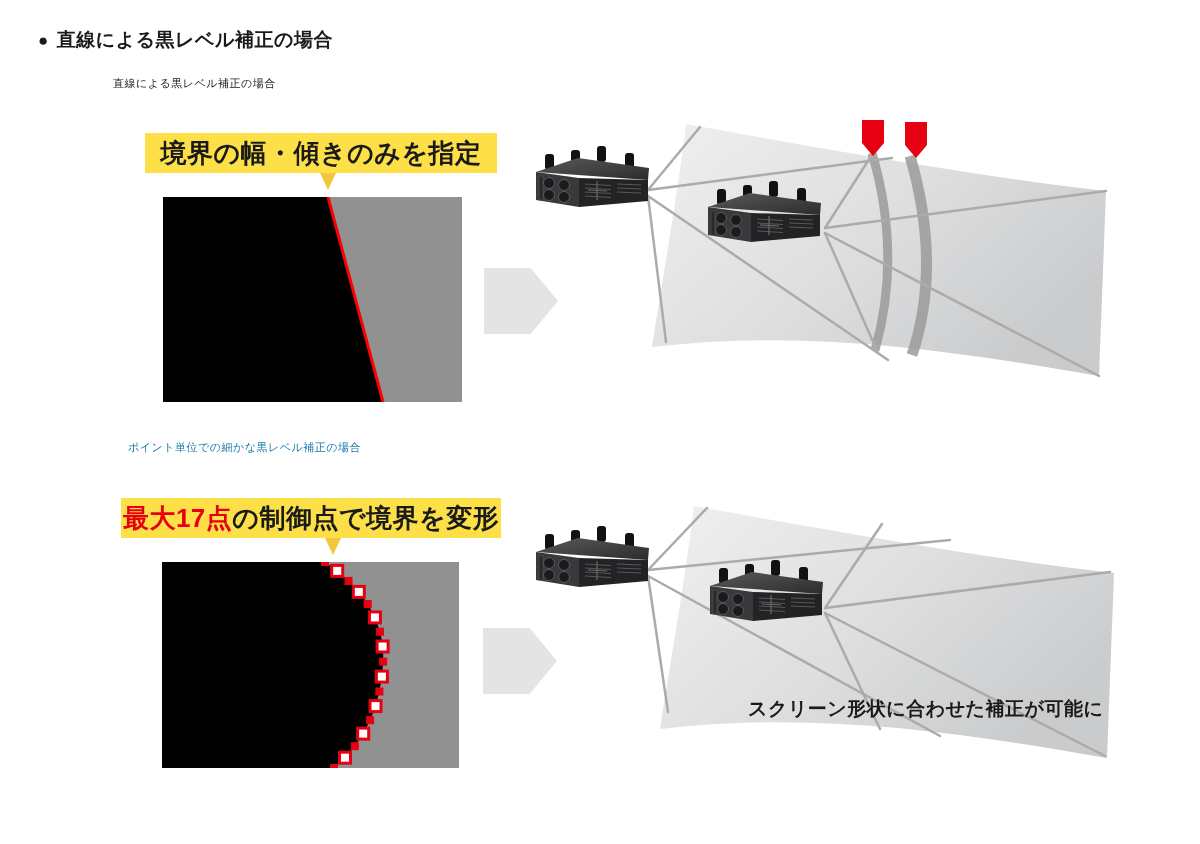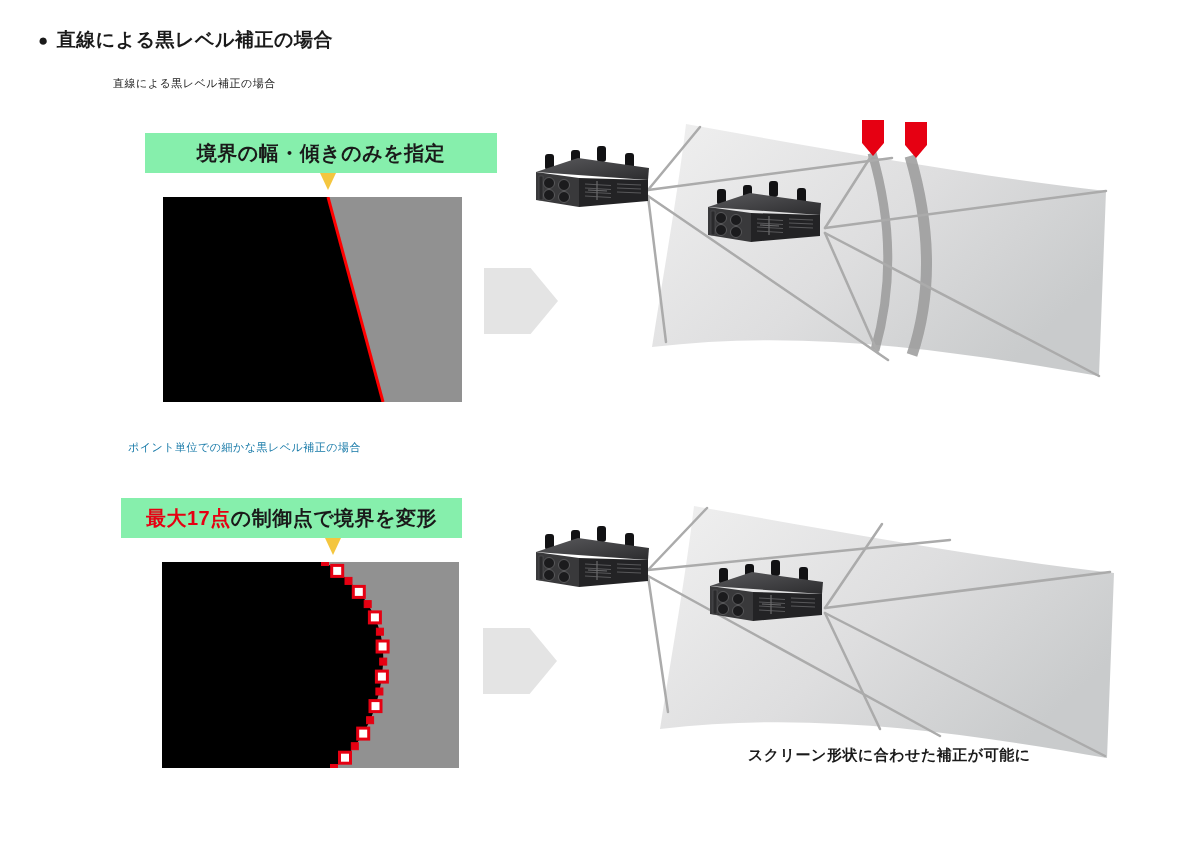--- a/index.html
+++ b/index.html
@@ -15,25 +15,25 @@
     left:38px; top:27px; display:flex; align-items:center; gap:8px;
     font-size:19px; font-weight:bold; letter-spacing:0.5px;
   }
   .main-heading .bullet { font-size:17px; line-height:1; }
   .section-title { font-size:11px; font-weight:normal; letter-spacing:0.5px; }
   .section-title.linear { left:113px; top:76px; }
   .section-title.point  { left:128px; top:440px; color:#1679A8; }
 
   
   .banner {
-    background:#86efac; display:flex; align-items:center; justify-content:center;
-    font-size:20px; font-weight:bold; color:#1a1a1a; letter-spacing:0.5px;
+    background:#fde047; display:flex; align-items:center; justify-content:center;
+    font-size:26px; font-weight:bold; color:#1a1a1a; letter-spacing:0.5px;
   }
   .banner-1 { left:145px; top:133px; width:352px; height:40px; }
-  .banner-2 { left:121px; top:498px; width:341px; height:40px; }
+  .banner-2 { left:121px; top:498px; width:380px; height:40px; }
   .banner .tail {
     position:absolute; top:100%; width:0; height:0;
     border-style:solid; border-color:transparent;
     border-top-color:#F4C63F; border-width:17px 8px 0 8px;
   }
   .banner-1 .tail { left:175px; }
   .banner-2 .tail { left:204px; }
   .red-text { color:#E60012; }
 
   
@@ -46,21 +46,21 @@
     background:#E4E4E4;
     clip-path:polygon(0 0, 63% 0, 100% 50%, 63% 100%, 0 100%);
   }
   .arrow-1 { left:484px; top:268px; width:74px; height:66px; }
   .arrow-2 { left:483px; top:628px; width:74px; height:66px; }
 
   
   .illo-1 { left:520px; top:100px; }
   .illo-2 { left:520px; top:472px; }
 
-  .caption { left:748px; top:746px; font-size:15px; font-weight:bold; letter-spacing:0.5px; }
+  .caption { left:748px; top:696px; font-size:19px; font-weight:bold; letter-spacing:0.5px; }
 </style>
 </head>
 <body>
 
 <div id="page">
 
   <div class="abs main-heading">
     <span class="bullet">●</span>
     <span>直線による黒レベル補正の場合</span>
   </div>

